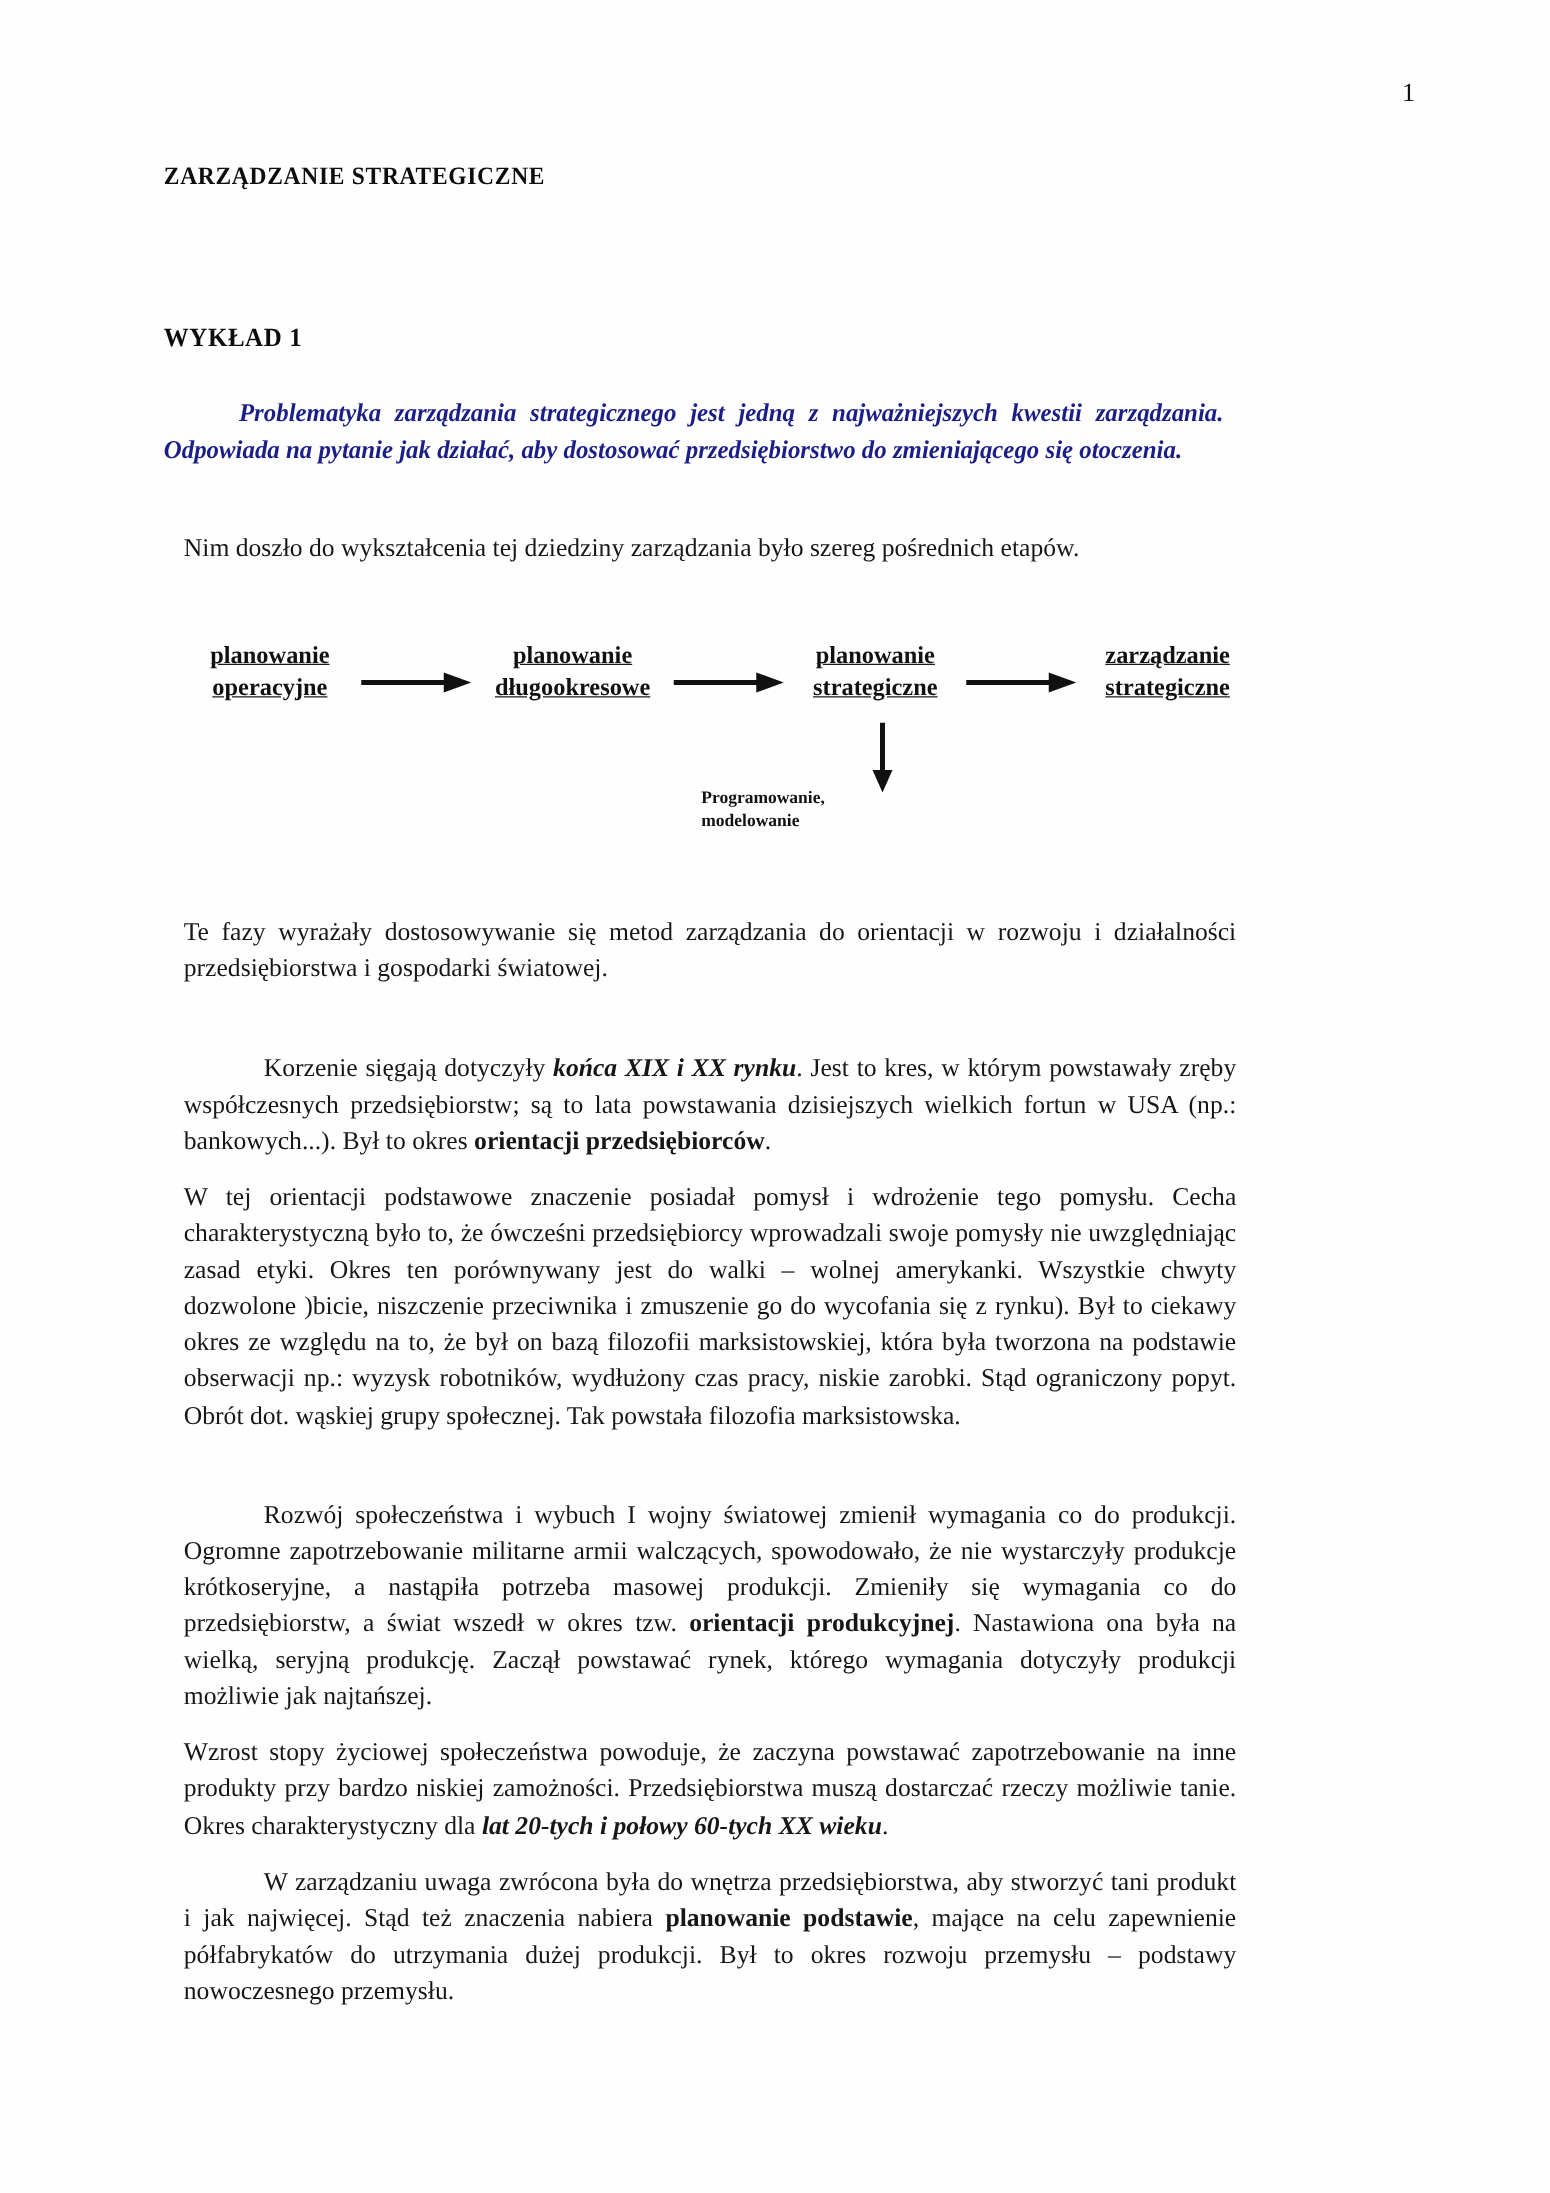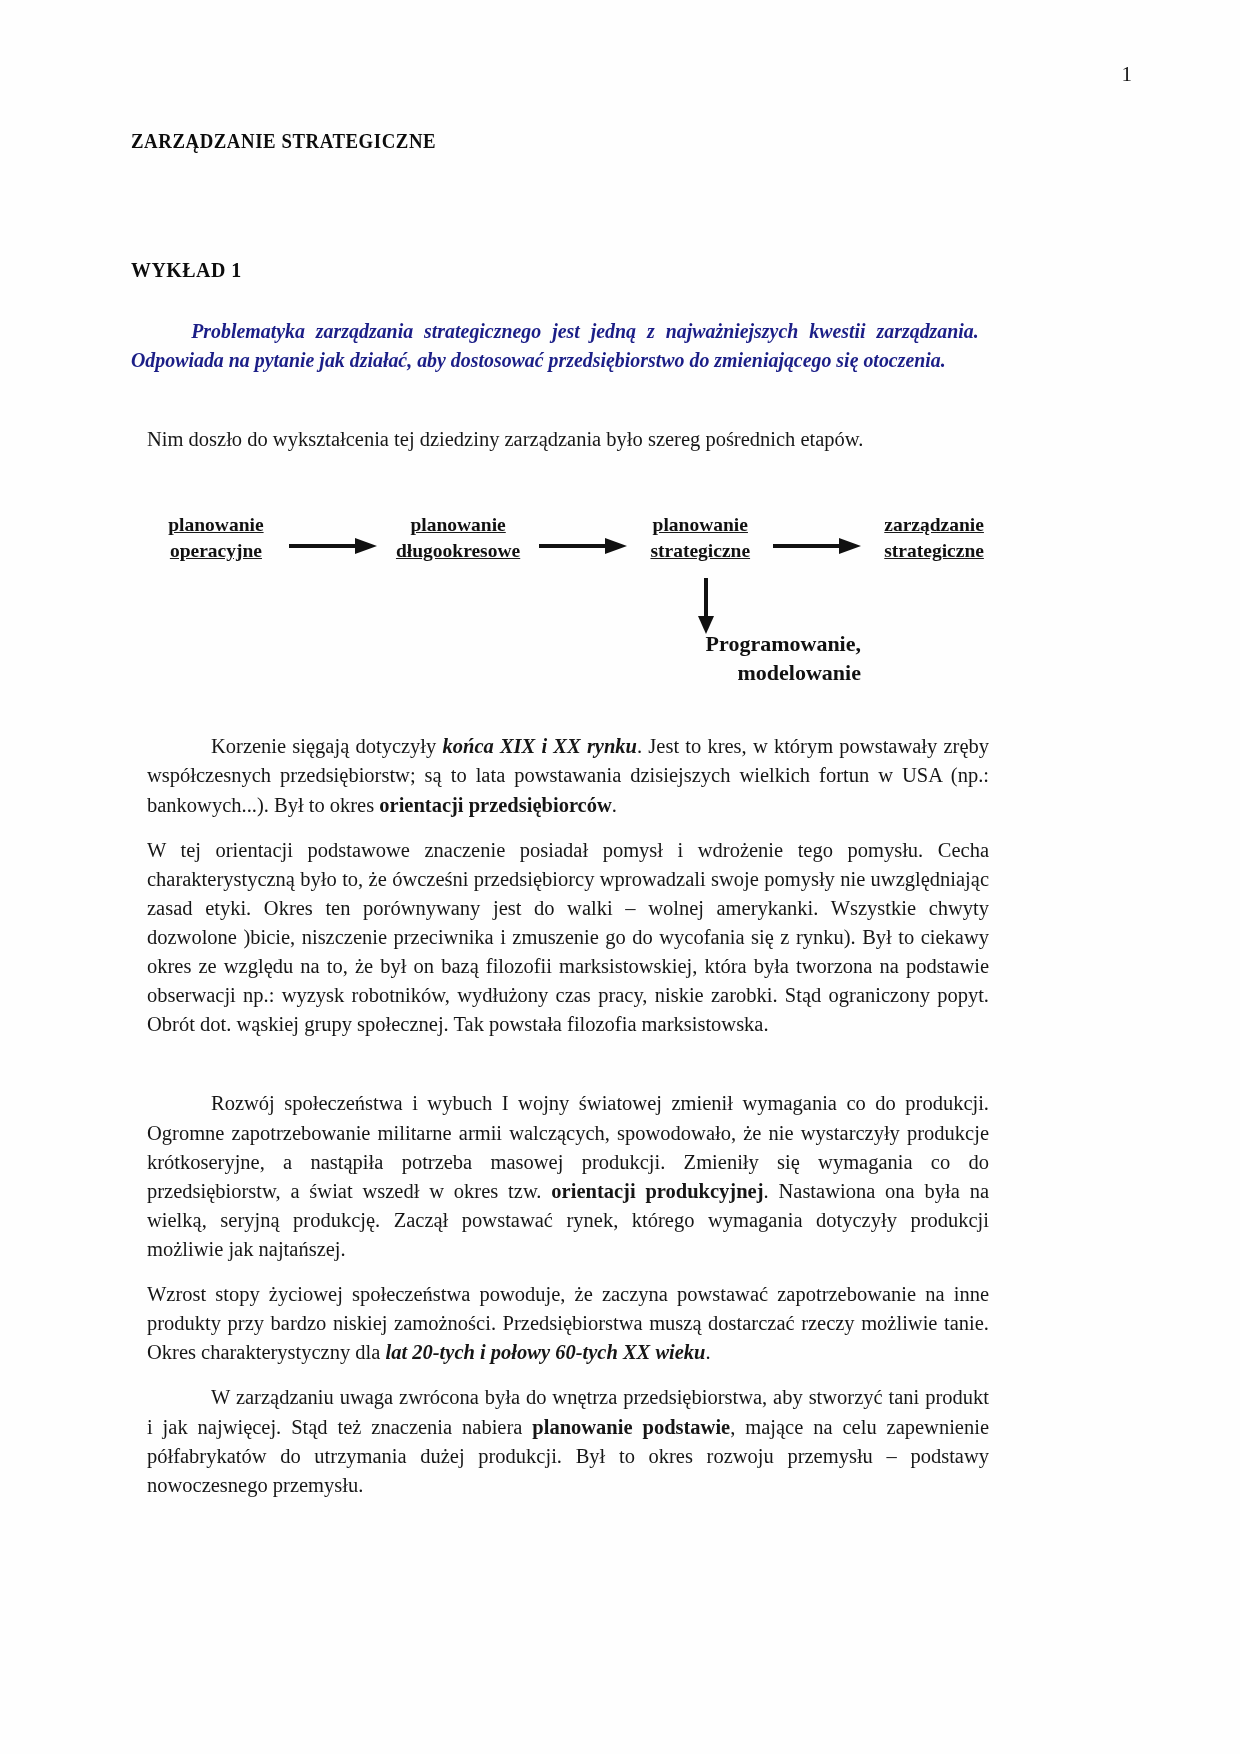--- a/index.html
+++ b/index.html
@@ -129,23 +129,23 @@
     top: 108px;
     width: 30px;
     height: 56px;
   }
   .node-bottom {
     position: absolute;
     left: 430px;
     top: 160px;
     width: 300px;
     font-weight: bold;
-    font-size: 22px;
+    font-size: 14px;
     line-height: 1.3;
-    text-align: right;
+    text-align: left;
     color: #111;
   }
 </style>
 </head>
 <body>
 
 <div class="page">
 
   <div class="page-number">1</div>
 
@@ -213,20 +213,21 @@
         </svg>
       </div>
 
       <div class="node-bottom">
         <div>Programowanie,</div>
         <div>modelowanie</div>
       </div>
 
     </div>
 
+    <p class="body-par gap-2">Te fazy wyrażały dostosowywanie się metod zarządzania do orientacji w rozwoju i działalności przedsiębiorstwa i gospodarki światowej.</p>
 
 
     <p class="body-par gap-2 indent"><span>Korzenie sięgają dotyczyły </span><b class="bi">końca XIX i XX rynku</b><span>. Jest to kres, w którym powstawały zręby współczesnych przedsiębiorstw; są to lata powstawania dzisiejszych wielkich fortun w USA (np.: bankowych...). Był to okres </span><b class="bu">orientacji przedsiębiorców</b><span>.</span></p>
 
     <p class="body-par">W tej orientacji podstawowe znaczenie posiadał pomysł i wdrożenie tego pomysłu. Cecha charakterystyczną było to, że ówcześni przedsiębiorcy wprowadzali swoje pomysły nie uwzględniając zasad etyki. Okres ten porównywany jest do walki – wolnej amerykanki. Wszystkie chwyty dozwolone )bicie, niszczenie przeciwnika i zmuszenie go do wycofania się z rynku). Był to ciekawy okres ze względu na to, że był on bazą filozofii marksistowskiej, która była tworzona na podstawie obserwacji np.: wyzysk robotników, wydłużony czas pracy, niskie zarobki. Stąd ograniczony popyt. Obrót dot. wąskiej grupy społecznej. Tak powstała filozofia marksistowska.</p>
 
     <p class="body-par gap-2 indent"><span>Rozwój społeczeństwa i wybuch I wojny światowej zmienił wymagania co do produkcji. Ogromne zapotrzebowanie militarne armii walczących, spowodowało, że nie wystarczyły produkcje krótkoseryjne, a nastąpiła potrzeba masowej produkcji. Zmieniły się wymagania co do przedsiębiorstw, a świat wszedł w okres tzw. </span><b class="bu">orientacji produkcyjnej</b><span>. Nastawiona ona była na wielką, seryjną produkcję. Zaczął powstawać rynek, którego wymagania dotyczyły produkcji możliwie jak najtańszej.</span></p>
 
     <p class="body-par"><span>Wzrost stopy życiowej społeczeństwa powoduje, że zaczyna powstawać zapotrzebowanie na inne produkty przy bardzo niskiej zamożności. Przedsiębiorstwa muszą dostarczać rzeczy możliwie tanie. Okres charakterystyczny dla </span><b class="bi">lat 20-tych i połowy 60-tych XX wieku</b><span>.</span></p>
 

